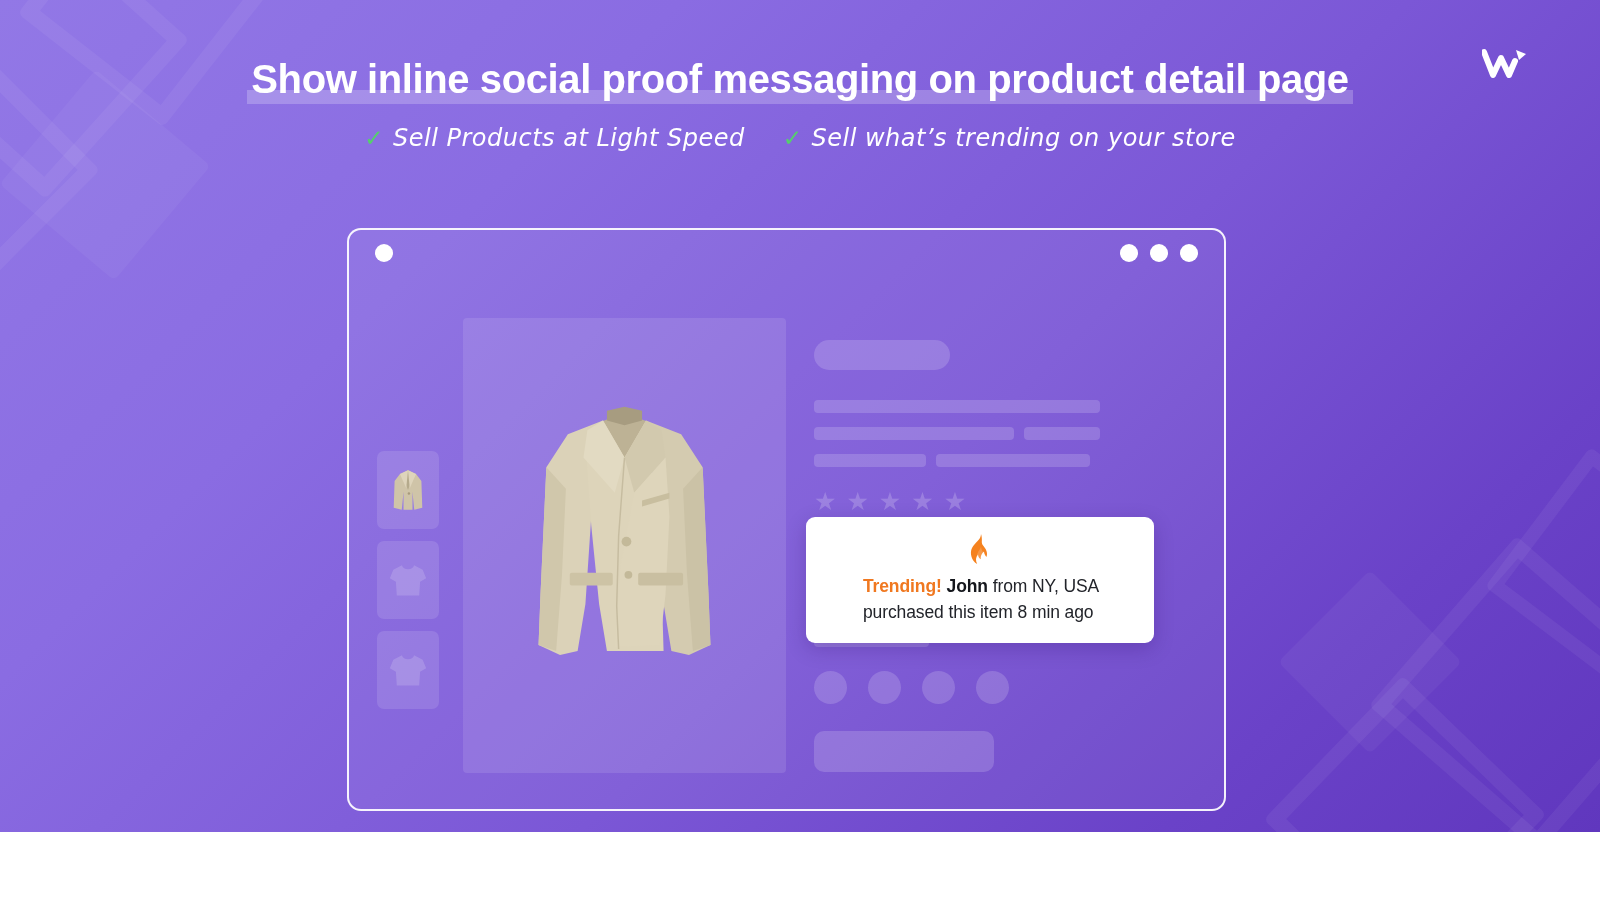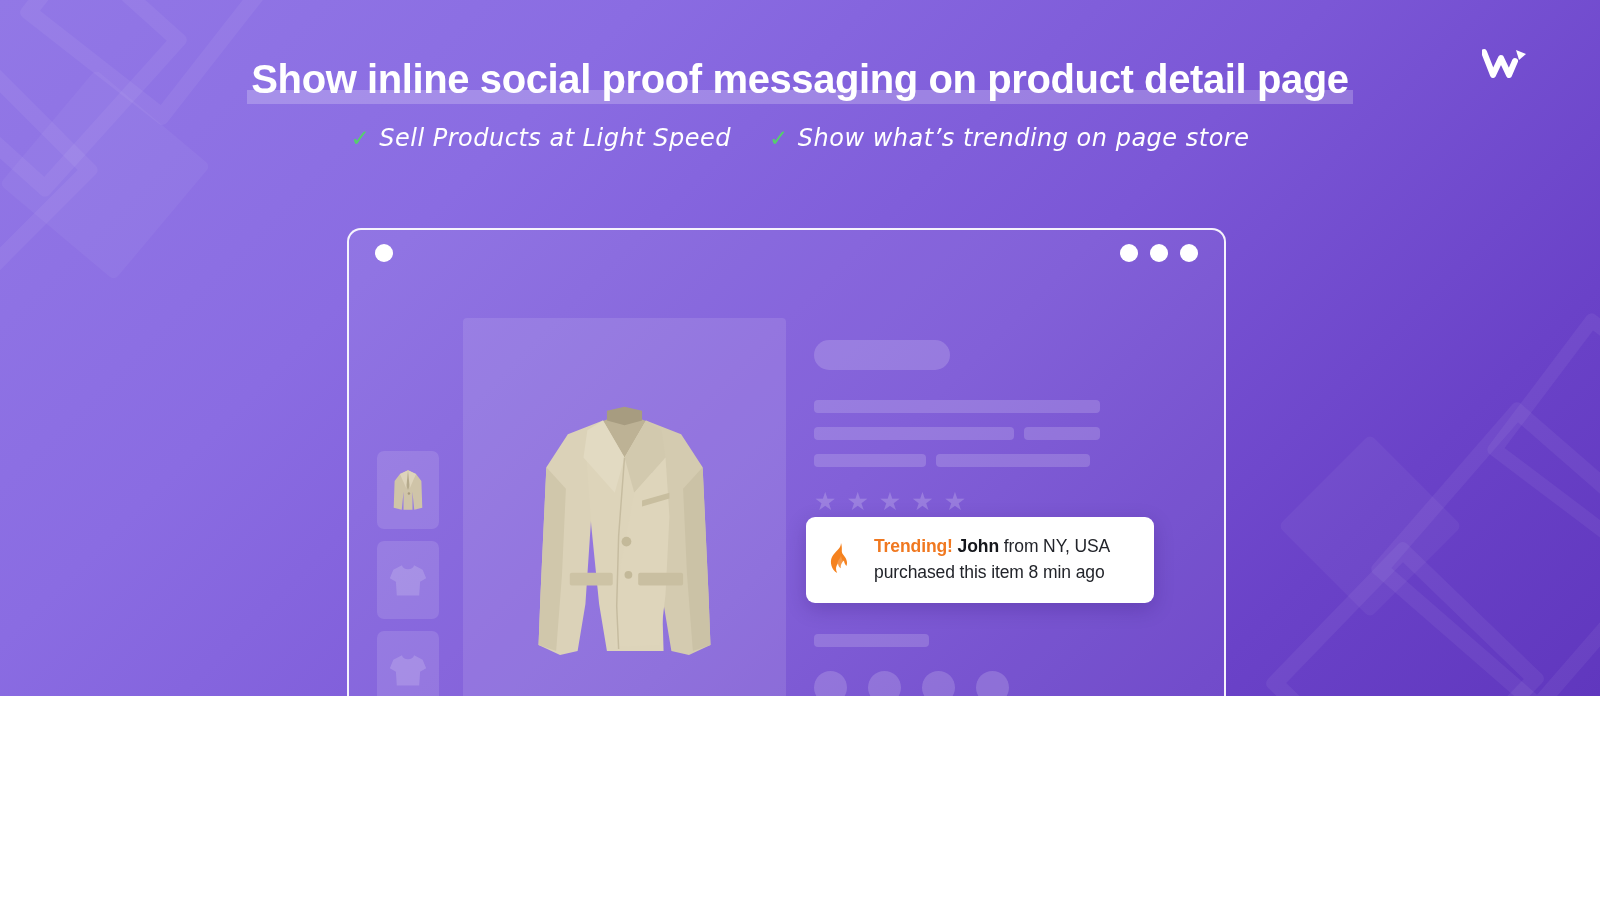--- a/index.html
+++ b/index.html
@@ -5,21 +5,21 @@
   * { margin:0; padding:0; box-sizing:border-box; }
 
   html, body {
     width:1600px; height:900px;
     overflow:hidden;
     font-family:"Liberation Sans", sans-serif;
   }
 
   #stage {
     position:relative;
-    width:1600px; height:696px;
+    width:1600px; height:832px;
     background:
       linear-gradient(135deg, #9278E6 0%, #8A6CE2 28%, #7B57D6 58%, #6A42C8 82%, #6037BE 100%);
     overflow:hidden;
   }
 
   
   .deco {
     position:absolute;
     border:16px solid rgba(255,255,255,0.055);
     border-radius:6px;
@@ -169,22 +169,23 @@
 
   
   #notif {
     position:absolute;
     left:806px; top:517px;
     width:348px;
     background:#ffffff;
     border-radius:9px;
     box-shadow:0 6px 20px rgba(40,10,90,0.22);
     display:flex; align-items:center;
-    gap:18px;
+    gap:6px;
     padding:16px 18px 17px 20px;
+    flex-direction:column;
   }
   #notif-icon { flex:0 0 auto; width:30px; height:34px; }
   #notif-text {
     font-size:17.5px;
     line-height:1.5;
     color:#22242A;
     letter-spacing:-0.1px;
   }
   .trending { color:#F07820; font-weight:bold; }
   .person   { color:#15171C; font-weight:bold; }
@@ -217,21 +218,21 @@
     </h1>
   </div>
 
   <div id="subtitle">
     <div class="sub-item">
       <span class="check">✓</span>
       <span>Sell Products at Light Speed</span>
     </div>
     <div class="sub-item">
       <span class="check">✓</span>
-      <span>Show what’s trending on page store</span>
+      <span>Sell what’s trending on your store</span>
     </div>
   </div>
 
   <div id="browser">
 
     <div id="browser-bar">
       <span class="dot"></span>
       <span id="bar-right">
         <span class="dot"></span>
         <span class="dot"></span>

